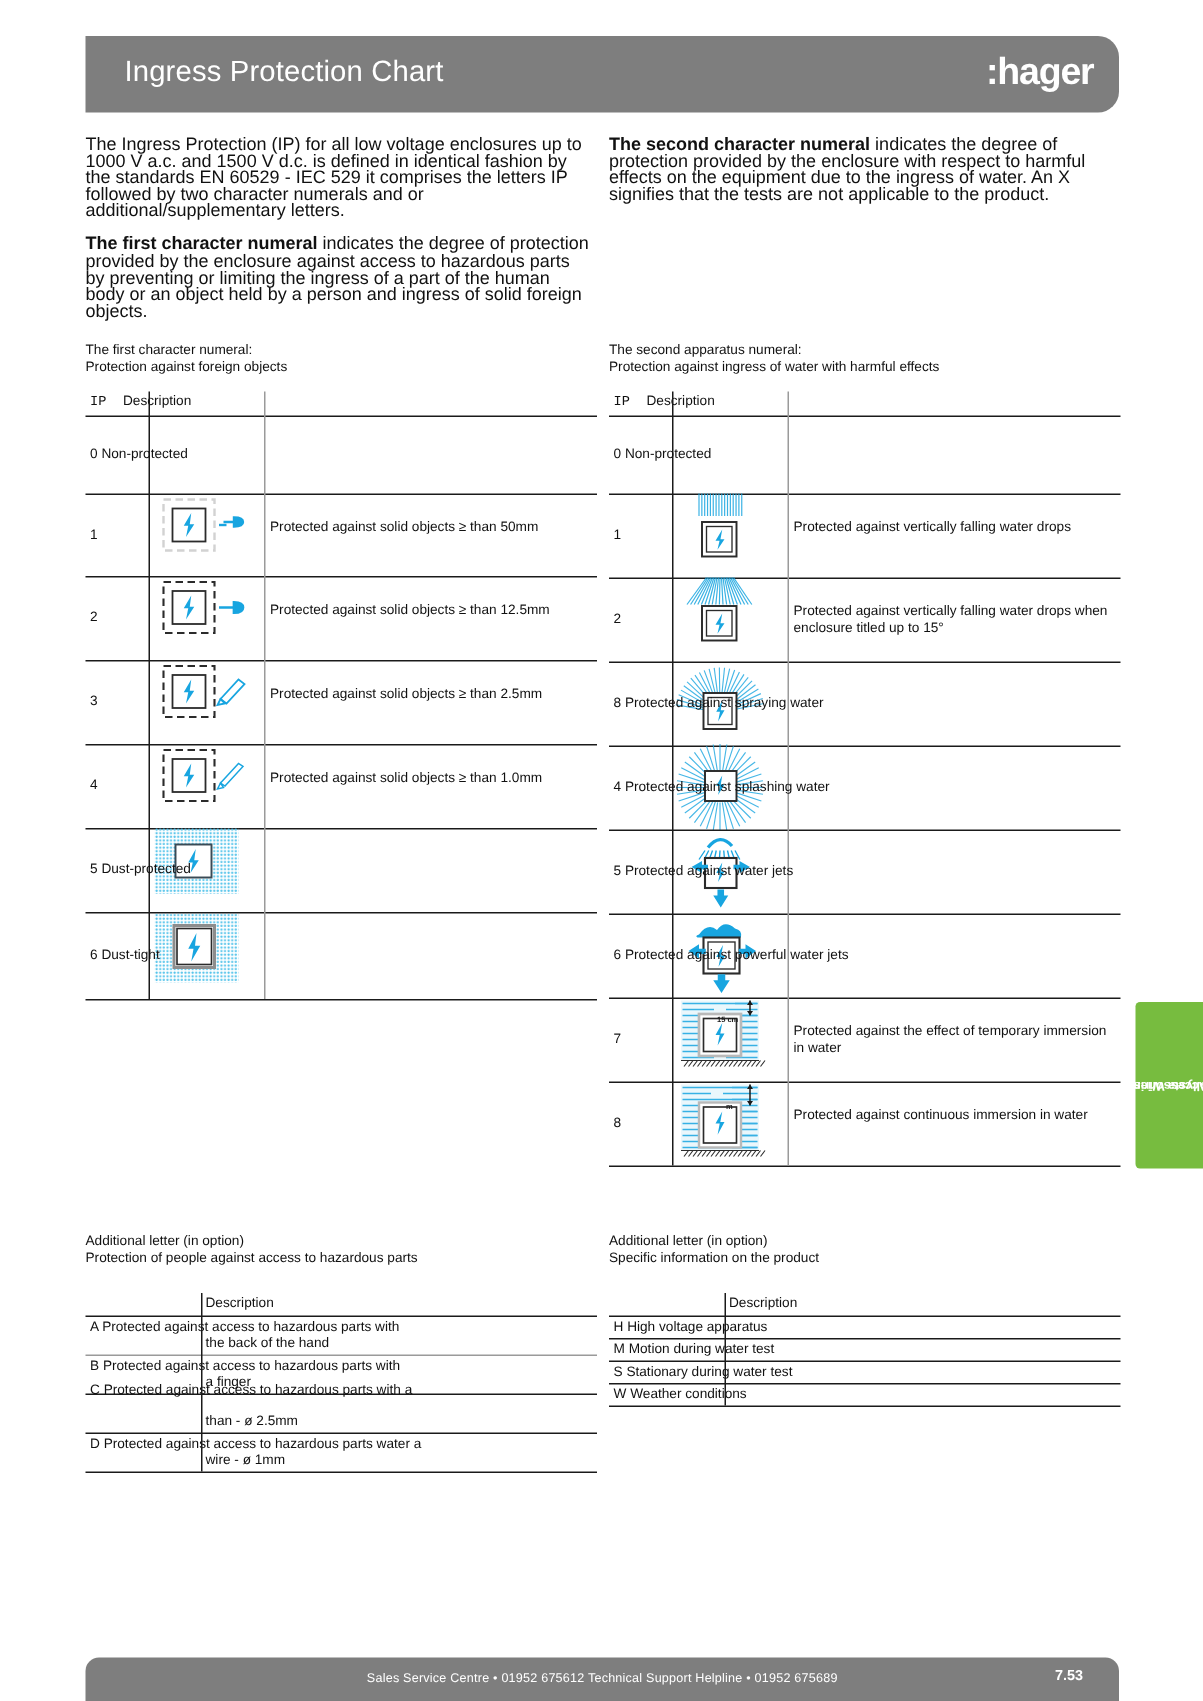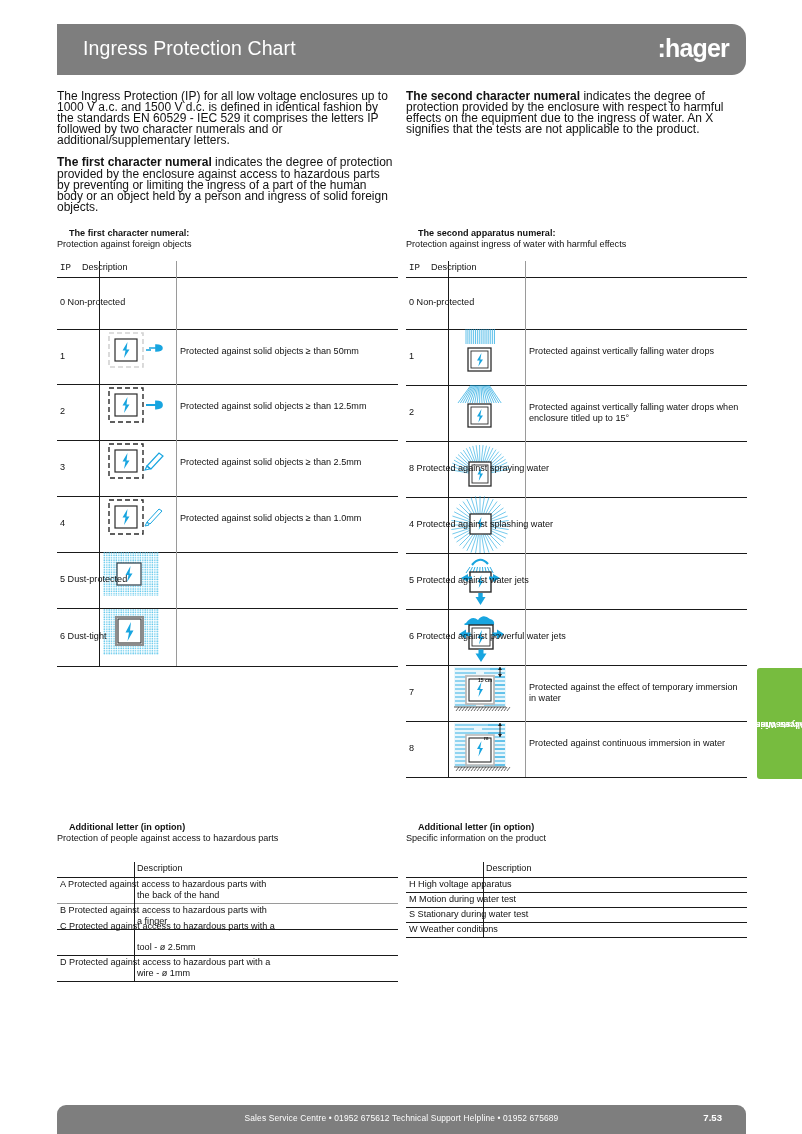--- a/index.html
+++ b/index.html
@@ -32,21 +32,21 @@
 
   
   .intro{position:absolute;font-size:12px;line-height:11.1px;color:#111;}
   .intro.left{left:57px;top:91px;width:338px;}
   .intro.right{left:406px;top:91px;width:340px;}
   .intro p{margin:0 0 11px 0;}
   .intro b{font-weight:700;}
 
   
   .sec-head{position:absolute;font-size:9.1px;line-height:11.4px;}
-  .sec-head .t1{font-weight:700;display:block;margin-left:12px;}
+  .sec-head .t1{font-weight:400;display:block;}
   .sec-head .t2{font-weight:400;display:block;}
   .sec-head.l1{left:57px;top:228px;}
   .sec-head.r1{left:406px;top:228px;}
   .sec-head.l2{left:57px;top:822px;}
   .sec-head.r2{left:406px;top:822px;}
 
   
   .iptable{position:absolute;width:341px;}
   .iptable.left{left:57px;top:261px;}
   .iptable.right{left:406px;top:261px;}
@@ -623,24 +623,24 @@
       <div class="lrow" style="height:26px;"></div>
       <div class="l-letter" style="top:17px;">A Protected against access to hazardous parts with</div>
       <div class="l-letter" style="top:28px;left:80px;">the back of the hand</div>
       <div class="hline " style="top:41px;"></div>
       <div class="lrow" style="height:26px;"></div>
       <div class="l-letter" style="top:43px;">B Protected against access to hazardous parts with</div>
       <div class="l-letter" style="top:54px;left:80px;">a finger</div>
       <div class="hline dark" style="top:67px;"></div>
       <div class="lrow" style="height:26px;"></div>
       <div class="l-letter" style="top:59px;">C Protected against access to hazardous parts with a</div>
-      <div class="l-letter" style="top:80px;left:80px;">tool - ø 2.5mm</div>
+      <div class="l-letter" style="top:80px;left:80px;">than - ø 2.5mm</div>
       <div class="hline dark" style="top:93px;"></div>
       <div class="lrow" style="height:26px;"></div>
-      <div class="l-letter" style="top:95px;">D Protected against access to hazardous part with a</div>
+      <div class="l-letter" style="top:95px;">D Protected against access to hazardous parts water a</div>
       <div class="l-letter" style="top:106px;left:80px;">wire - ø 1mm</div>
       <div class="hline dark" style="top:119px;"></div>
       <div class="vrule" style="left:77px;top:0;height:119px;"></div>
     </div>
   <div class="ltable right" id="table-add-right" style="height: 75px;">
       <div class="lrow" style="height:15px;">
      <div class="l-hdr">Description</div>
       </div>
       <div class="hline dark" style="top:15px;"></div>
       <div class="lrow" style="height:15px;"></div>

